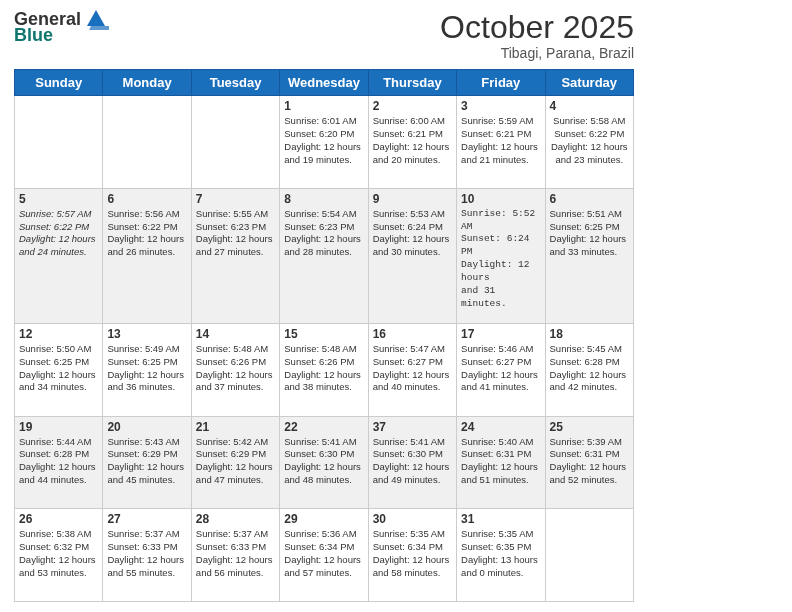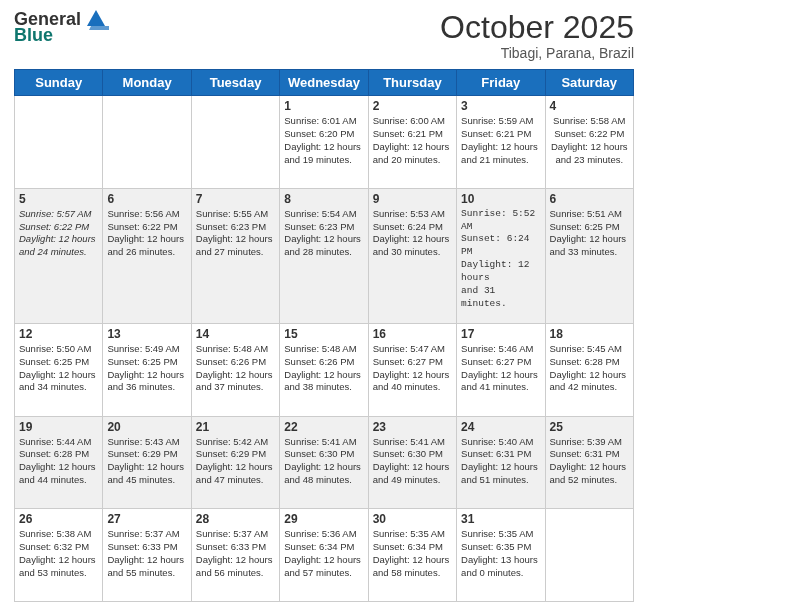--- a/index.html
+++ b/index.html
@@ -286,21 +286,21 @@
 and 47 minutes.</div>
           </td>
           <td>
             <div class="day-number">22</div>
             <div class="day-info" style="white-space: pre-line;">Sunrise: 5:41 AM
 Sunset: 6:30 PM
 Daylight: 12 hours
 and 48 minutes.</div>
           </td>
           <td>
-            <div class="day-number">23</div>
+            <div class="day-number">37</div>
             <div class="day-info" style="white-space: pre-line;">Sunrise: 5:41 AM
 Sunset: 6:30 PM
 Daylight: 12 hours
 and 49 minutes.</div>
           </td>
           <td>
             <div class="day-number">24</div>
             <div class="day-info" style="white-space: pre-line;">Sunrise: 5:40 AM
 Sunset: 6:31 PM
 Daylight: 12 hours

